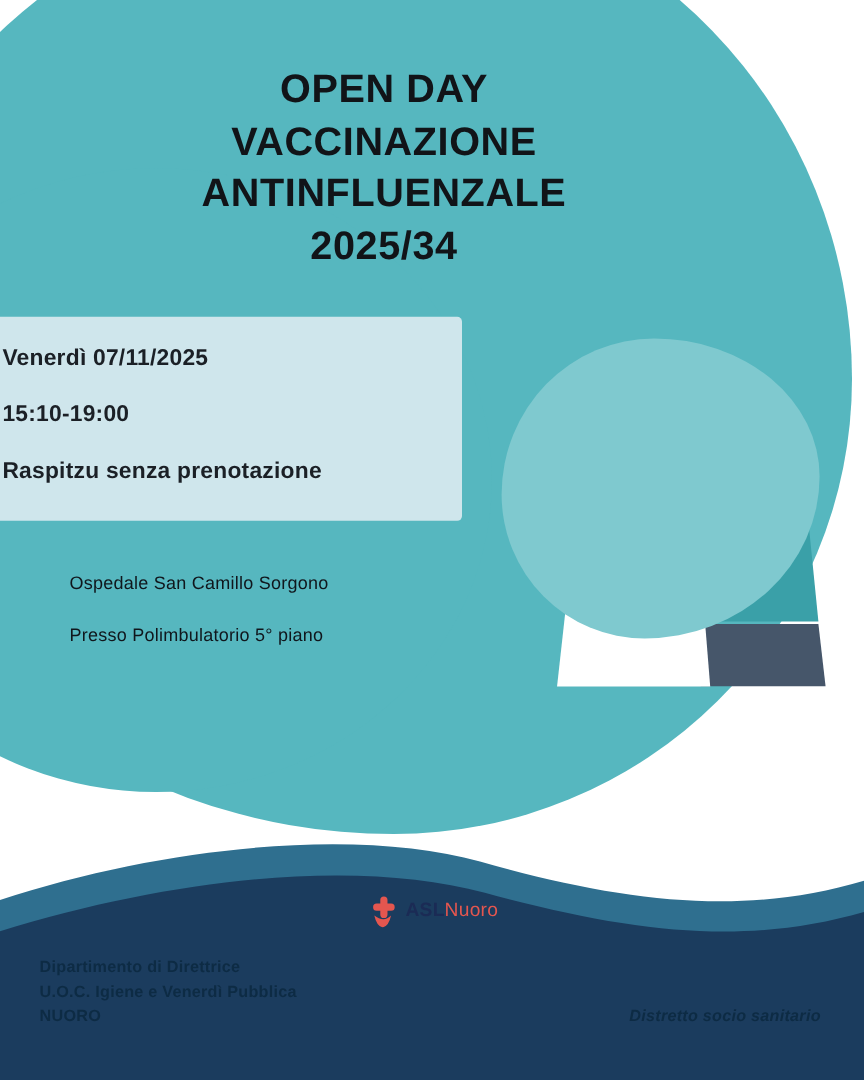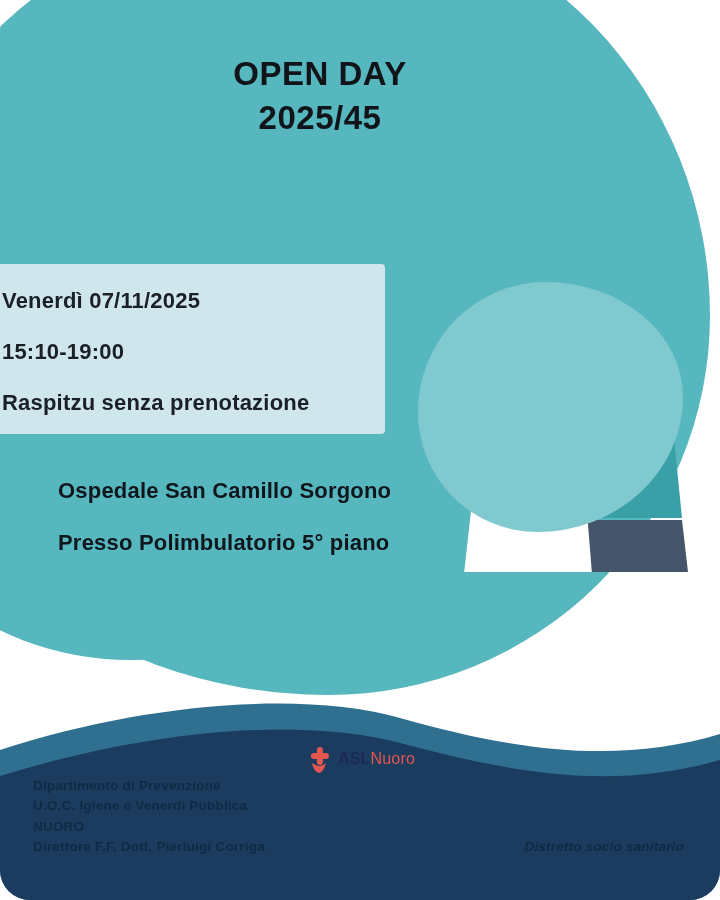--- a/index.html
+++ b/index.html
@@ -9,21 +9,20 @@
     background: #ffffff;
     font-family: "Liberation Sans", sans-serif;
     overflow: hidden;
   }
   .poster {
     position: relative;
     width: 720px;
     height: 900px;
     background: #ffffff;
     overflow: hidden;
-    border-radius: 30px;
   }
 
   
   .blob-main {
     position: absolute;
     left: -120px;
     top: -95px;
     width: 830px;
     height: 790px;
     background: #56b7bf;
@@ -60,37 +59,37 @@
     left: -30px;
     top: 264px;
     width: 415px;
     height: 170px;
     background: #cfe6ec;
     border-radius: 4px;
     padding: 24px 0 0 32px;
   }
   .info-box p {
     color: #1b2026;
-    font-size: 22px;
+    font-size: 19px;
     font-weight: bold;
     margin-bottom: 25px;
     letter-spacing: 0.2px;
   }
 
   
   .place {
     position: absolute;
     left: 58px;
     top: 478px;
     width: 420px;
   }
   .place p {
     color: #10161c;
-    font-size: 22px;
-    font-weight: bold;
+    font-size: 15px;
+    font-weight: normal;
     margin-bottom: 26px;
     letter-spacing: 0.2px;
   }
 
   
   .illo {
     position: absolute;
     left: 408px;
     top: 262px;
     width: 290px;
@@ -152,21 +151,23 @@
 </head>
 <body>
 
 <div class="poster">
 
   <div class="blob-main"></div>
   <div class="blob-main2"></div>
 
   <div class="title-block">
     <div>OPEN DAY</div>
-    <div>2025/45</div>
+    <div>VACCINAZIONE</div>
+    <div>ANTINFLUENZALE</div>
+    <div>2025/34</div>
   </div>
 
   <div class="info-box">
     <p>Venerdì 07/11/2025</p>
     <p>15:10-19:00</p>
     <p>Raspitzu senza prenotazione</p>
   </div>
 
   <div class="place">
     <p>Ospedale San Camillo Sorgono</p>
@@ -205,23 +206,22 @@
     <svg width="26" height="28" viewBox="0 0 26 28">
       <path d="M11 2 h4 a3 3 0 0 1 3 3 v3 h3 a3 3 0 0 1 0 6 h-3 v3 a3 3 0 0 1 -6 0 v-3 h-3 a3 3 0 0 1 0 -6 h3 v-3 a3 3 0 0 1 3 -3 z" fill="#e4564f"></path>
       <path d="M7 18 q8 6 14 0 q-2 9 -7 10 q-5 -1 -7 -10 z" fill="#e4564f"></path>
     </svg>
     <span class="logo-text">
       <span class="b">ASL</span><span class="n">Nuoro</span>
     </span>
   </div>
 
   <div class="footer-left">
-    <div>Dipartimento di Prevenzione</div>
+    <div>Dipartimento di Direttrice</div>
     <div>U.O.C. Igiene e Venerdì Pubblica</div>
     <div>NUORO</div>
-    <div>Direttore F.F. Dott. Pierluigi Corriga</div>
   </div>
 
   <div class="footer-right">
     <div>Distretto socio sanitario</div>
   </div>
 
 </div>
 
 </body></html>

